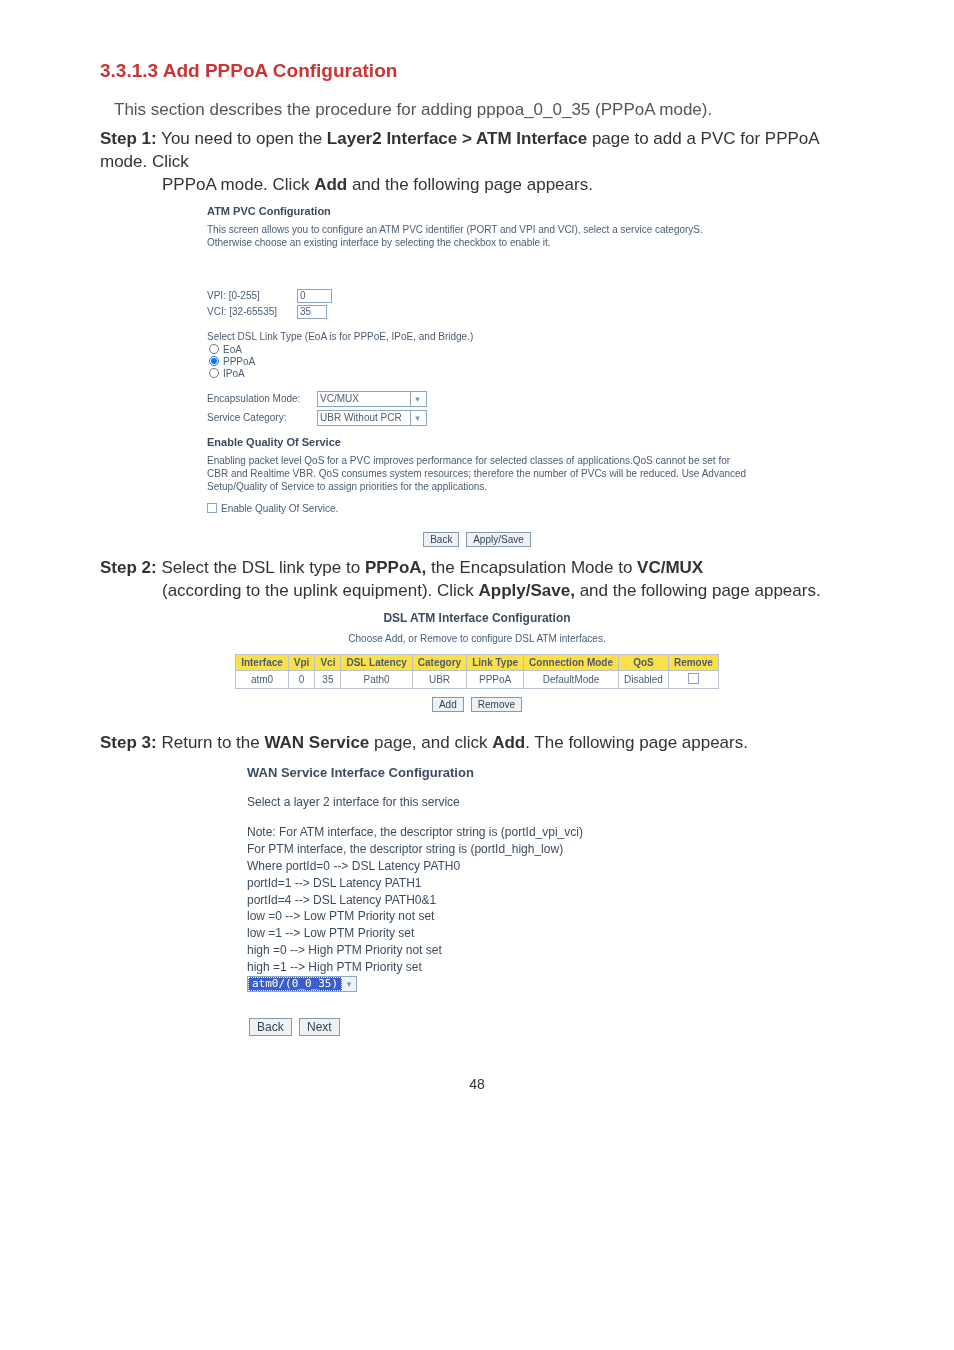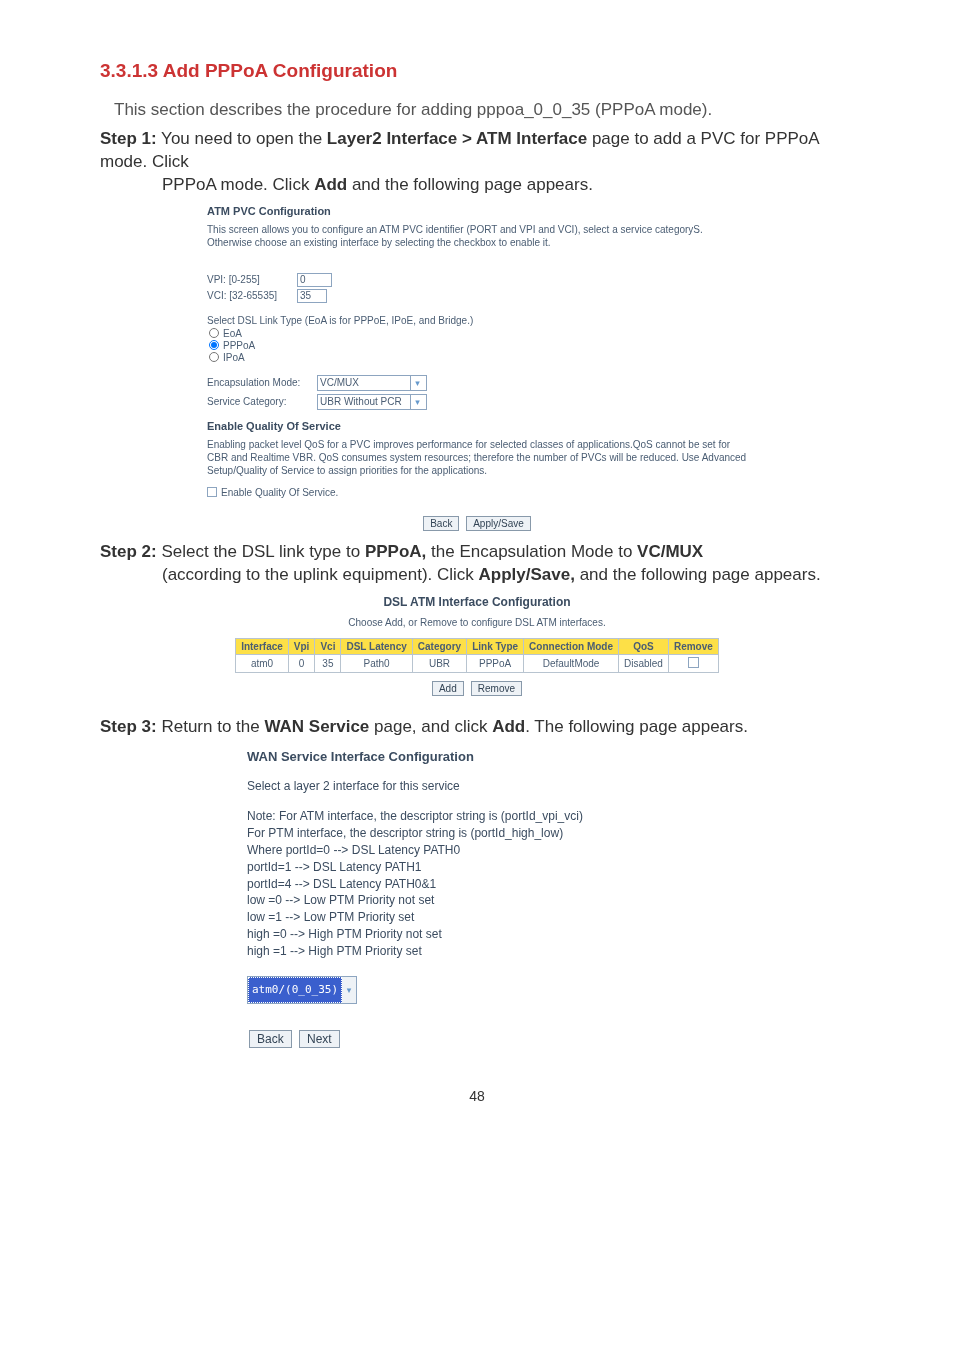--- a/index.html
+++ b/index.html
@@ -36,21 +36,21 @@
   .step-indent { padding-left: 62px; display: block; }
 
   .screenshot1 {
     width: 540px;
     margin: 6px auto 10px auto;
     font-size: 10px;
     color: #4a5d73;
     font-family: Arial, sans-serif;
   }
   .s1-title { font-size: 11px; font-weight: bold; color: #3b4c60; margin-bottom: 6px; }
-  .s1-desc { font-size: 10px; color: #4a5d73; line-height: 1.3; margin-bottom: 24px; }
+  .s1-desc { font-size: 10px; color: #4a5d73; line-height: 1.3; margin-bottom: 40px; }
   .s1-row { margin: 2px 0; display: flex; align-items: center; }
   .s1-label { min-width: 90px; font-size: 10px; color: #4a5d73; }
   .s1-input { border: 1px solid #8da5c0; height: 14px; font-size: 10px; padding: 0 2px; background: #fff; }
   .s1-input.w35 { width: 35px; }
   .s1-input.w30 { width: 30px; }
   .s1-subtitle { font-size: 10px; color: #4a5d73; margin-top: 12px; margin-bottom: 2px; }
   .s1-radio-row { display: flex; align-items: center; gap: 4px; font-size: 10px; color: #4a5d73; margin: 1px 0; padding-left: 2px; }
   .s1-radio { width: 10px; height: 10px; margin: 0; }
   .s1-sel-row { display: flex; align-items: center; margin: 3px 0; }
   .s1-sel-row .lbl { width: 110px; font-size: 10px; color: #4a5d73; }
@@ -80,21 +80,21 @@
   .screenshot3 {
     width: 460px;
     margin: 10px auto 0 auto;
     text-align: left;
     font-size: 12px;
     color: #3b4c60;
     font-family: Arial, sans-serif;
   }
   .s3-title { font-weight: bold; font-size: 13px; margin-bottom: 14px; }
   .s3-line { font-size: 12px; line-height: 1.4; }
-  .s3-select { display: inline-flex; border: 1px solid #8da5c0; height: 28px; font-size: 11px; margin-top: 16px; }
+  .s3-select { display: inline-flex; border: 1px solid #8da5c0; height: 16px; font-size: 11px; margin-top: 0; }
   .s3-sel-val { background: #3a5fcd; color: #fff; padding: 0 3px; display: flex; align-items: center; font-family: monospace; border: 1px dotted #fff; }
   .s3-sel-arr { width: 14px; display: flex; align-items: center; justify-content: center; color: #6699cc; font-size: 9px; background: #eef2f6; }
   .s3-btns { margin-top: 26px; }
   .s3-btn { display: inline-block; border: 1px solid #8899aa; background: #eef2f6; color: #334455; font-size: 12px; padding: 1px 7px; margin: 0 2px; }
 
   .page-num { text-align: center; font-size: 14px; color: #333; margin-top: 40px; }
 </style>
 </head>
 <body>
 

